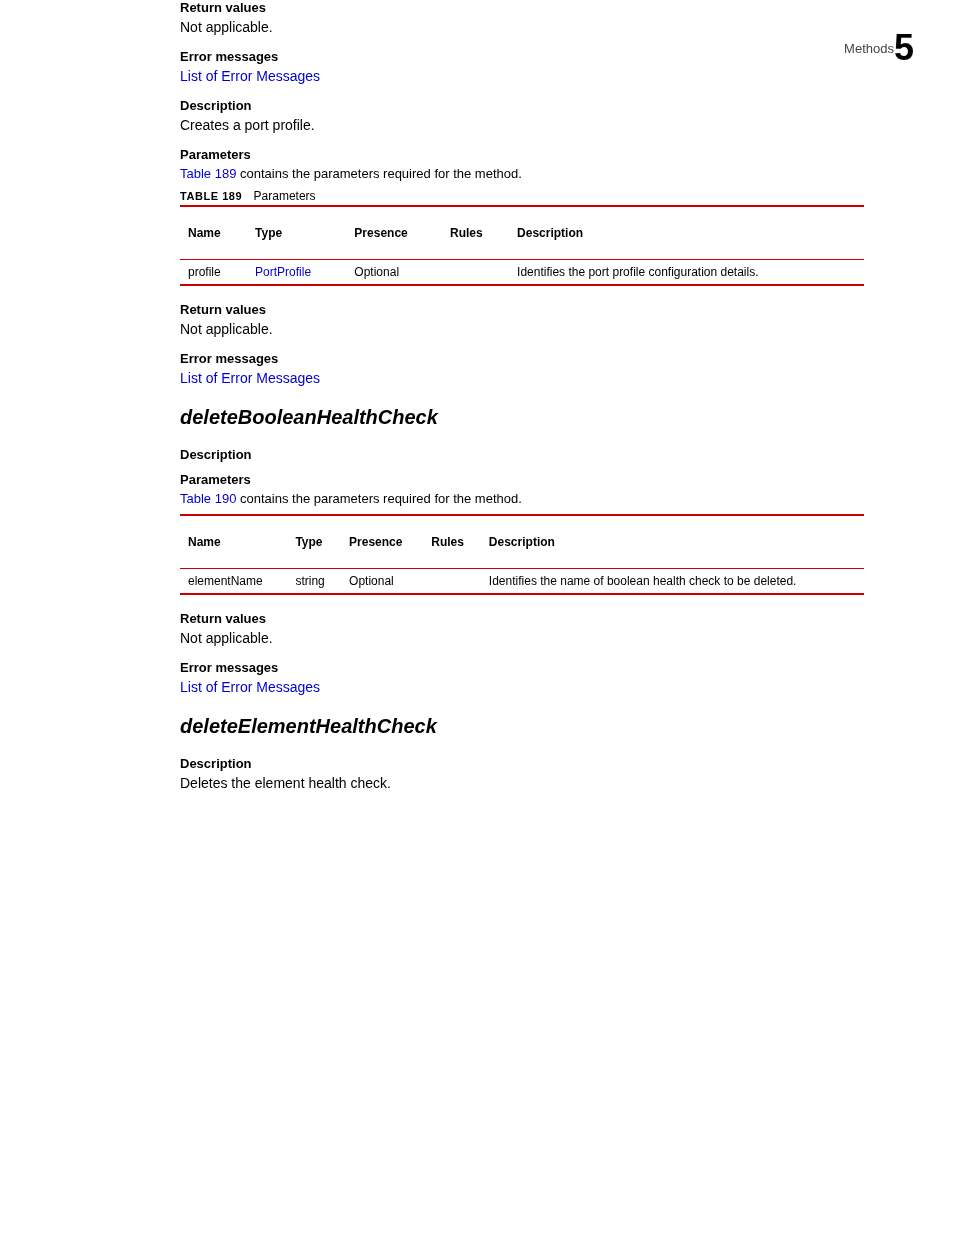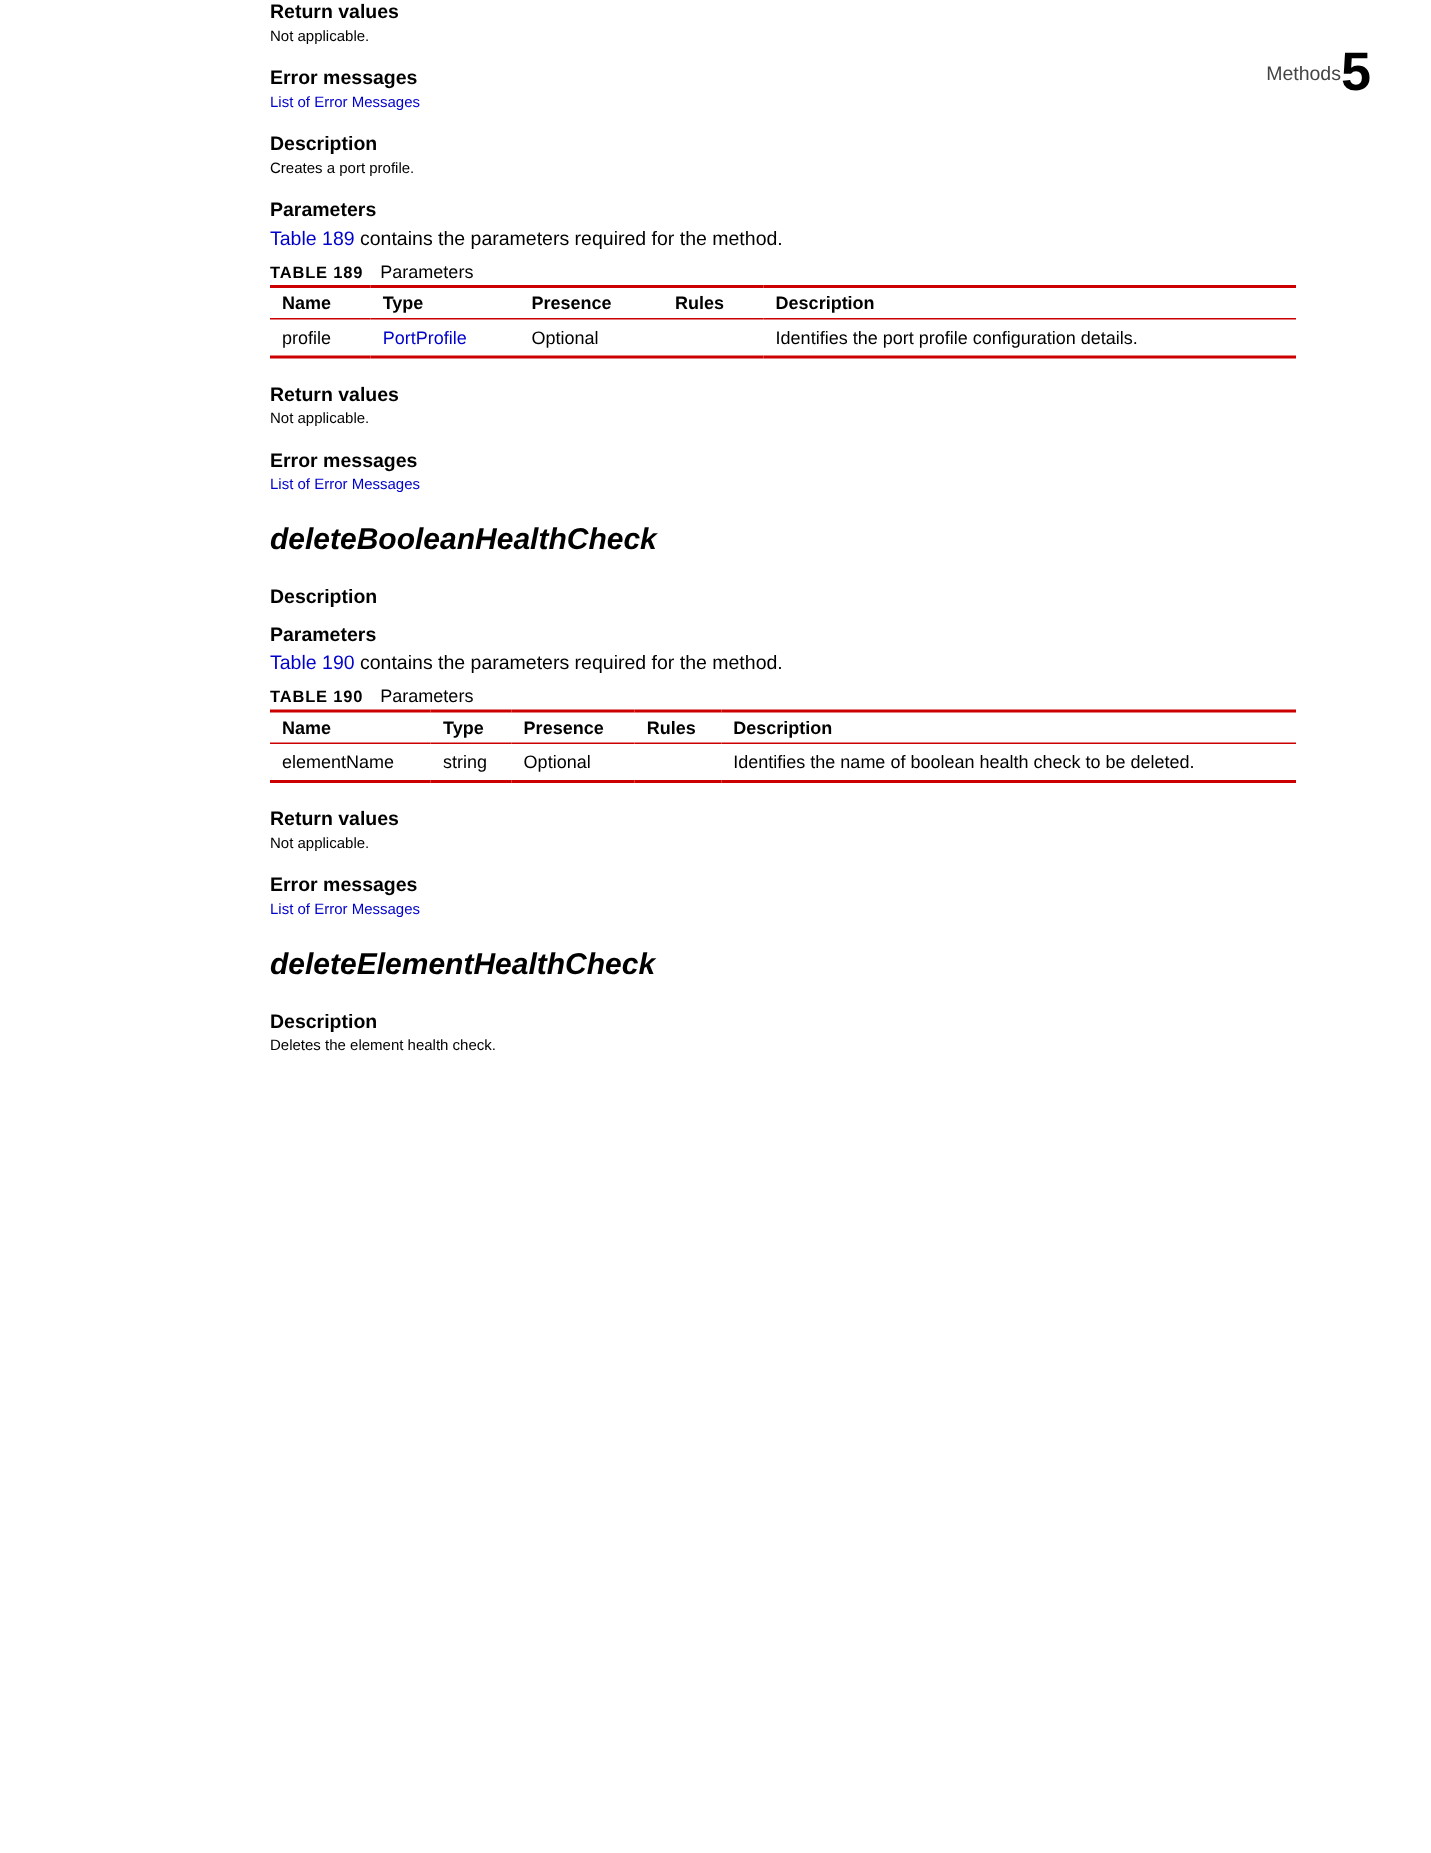--- a/index.html
+++ b/index.html
@@ -37,21 +37,21 @@
       padding: 0 90px 40px 180px;
     }
 
     .section-label {
       font-weight: bold;
       font-size: 13px;
       margin-bottom: 4px;
     }
 
     .section-value {
-      font-size: 10px;
+      font-size: 14px;
       margin-bottom: 14px;
     }
 
     .link {
       color: #0000cc;
       text-decoration: none;
     }
 
     .method-title {
       font-style: italic;
@@ -91,21 +91,21 @@
       border-top: 2px solid #cc0000;
       border-bottom: 1px solid #cc0000;
     }
 
     .params-table tbody tr:last-child {
       border-bottom: 2px solid #cc0000;
     }
 
     .params-table th {
       font-weight: bold;
-      padding: 3px 8px;
+      padding: 19px 8px;
       text-align: left;
       font-size: 12px;
     }
 
     .params-table td {
       padding: 5px 8px;
       text-align: left;
       font-size: 12px;
       vertical-align: top;
     }
@@ -197,24 +197,20 @@
 
     <div class="divider-section">
       <div class="section-label">Description</div>
     </div>
 
     <div class="divider-section">
       <div class="section-label">Parameters</div>
       <div class="params-note">
         <a class="link" href="#">Table 190</a> contains the parameters required for the method.
       </div>
-      <div class="table-caption">
-        <span class="table-label">TABLE 190</span>
-        <span class="table-title">    Parameters</span>
-      </div>
       <table class="params-table">
         <thead>
           <tr>
             <th>Name</th>
             <th>Type</th>
             <th>Presence</th>
             <th>Rules</th>
             <th>Description</th>
           </tr>
         </thead>

